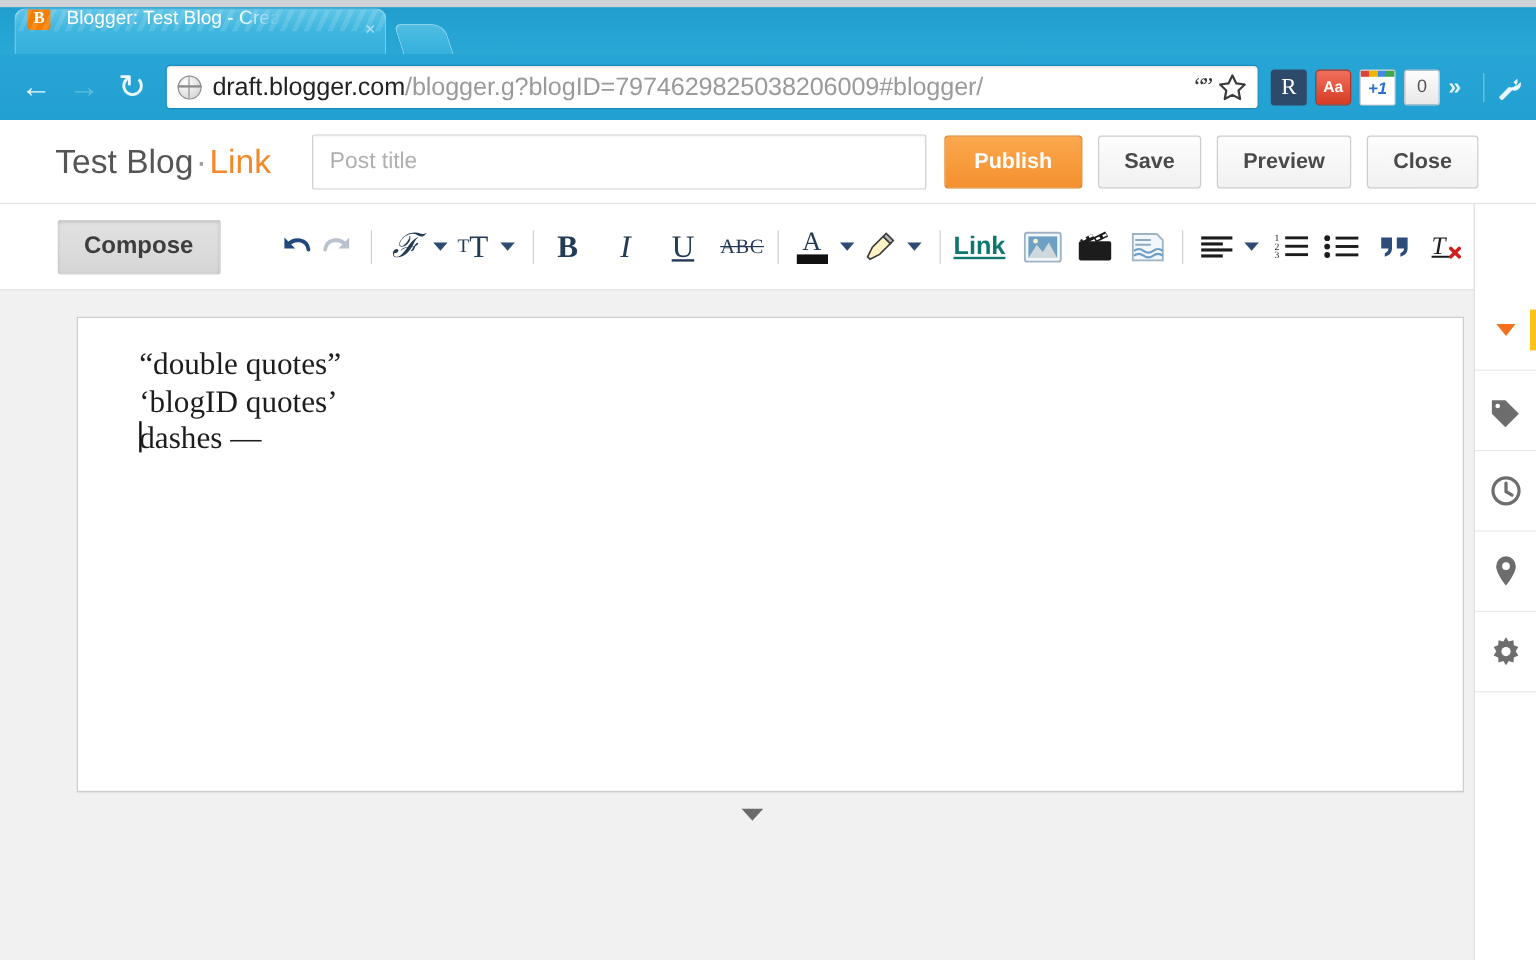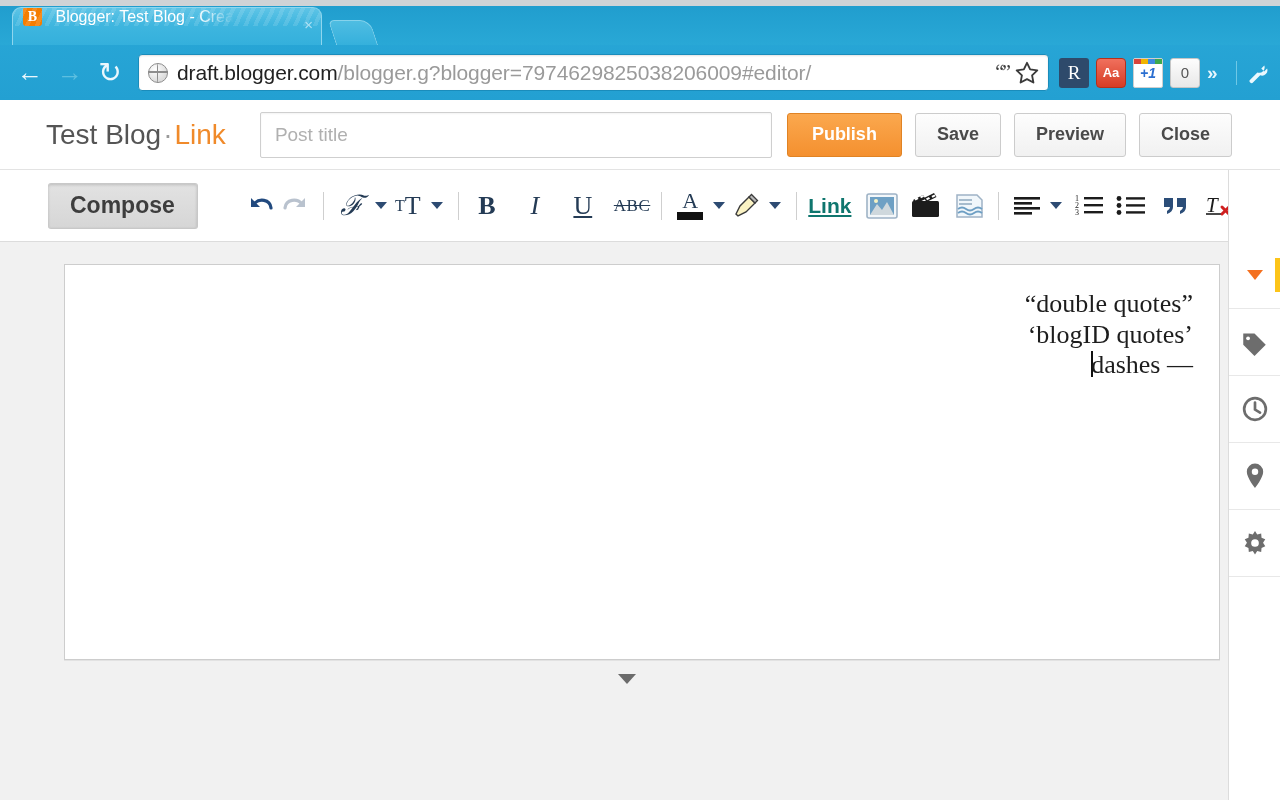--- a/index.html
+++ b/index.html
@@ -273,21 +273,21 @@
     display: flex;
     align-items: center;
     padding-left: 48px;
     overflow: hidden;
   }
   .mode-switch { display: flex; flex: 0 0 auto; }
   .mode-btn {
     height: 46px;
     padding: 0 22px;
     display: flex; align-items: center; justify-content: center;
-    font-size: 23px;
+    font-size: 20px;
     font-weight: bold;
     border: 1px solid #c8c8c8;
     color: #3d3d3d;
     background: linear-gradient(to bottom, #fefefe, #f3f3f3);
     cursor: pointer;
   }
   .mode-btn.active {
     background: linear-gradient(to bottom, #e2e2e2, #d6d6d6);
     box-shadow: inset 0 1px 3px rgba(0,0,0,.17);
   }
@@ -322,21 +322,20 @@
   }
   .editor-wrap { padding: 22px 0 0 64px; }
   .editor-box {
     width: 1156px;
     height: 396px;
     background: #ffffff;
     border: 1px solid #cdcdcd;
     box-shadow: 0 1px 0 rgba(0,0,0,.06);
     padding: 24px 26px;
     position: relative;
-    text-align: right;
   }
   .post-content {
     font-family: "Liberation Serif", serif;
     font-size: 26px;
     line-height: 1.18;
     color: #1d1d1d;
     margin: 0;
     padding-left: 25px;
   }
   .post-content .line { white-space: pre; position: relative; }
@@ -416,21 +415,21 @@
   </div>
 
   <div class="toolbar-chrome">
     <div class="nav-btn back">←</div>
     <div class="nav-btn fwd">→</div>
     <div class="nav-btn reload">↻</div>
 
     <div class="omnibox">
       <span class="globe-icon"></span>
       <span class="url-text">
-        <span class="url-host">draft.blogger.com</span><span class="url-path">/blogger.g?blogger=7974629825038206009#editor/</span>
+        <span class="url-host">draft.blogger.com</span><span class="url-path">/blogger.g?blogID=7974629825038206009#blogger/</span>
       </span>
       <span class="quote-icon">“”</span>
       <span class="star-icon">
         <svg width="26" height="26" viewBox="0 0 24 24">
             <path d="M12 2.6l2.9 6.1 6.6.9-4.8 4.6 1.2 6.6-5.9-3.2-5.9 3.2 1.2-6.6L2.5 9.6l6.6-.9z" fill="none" stroke="#3a3a3a" stroke-width="1.7" stroke-linejoin="round"></path>
           </svg>
       </span>
     </div>
 
     <div class="ext-icons">

